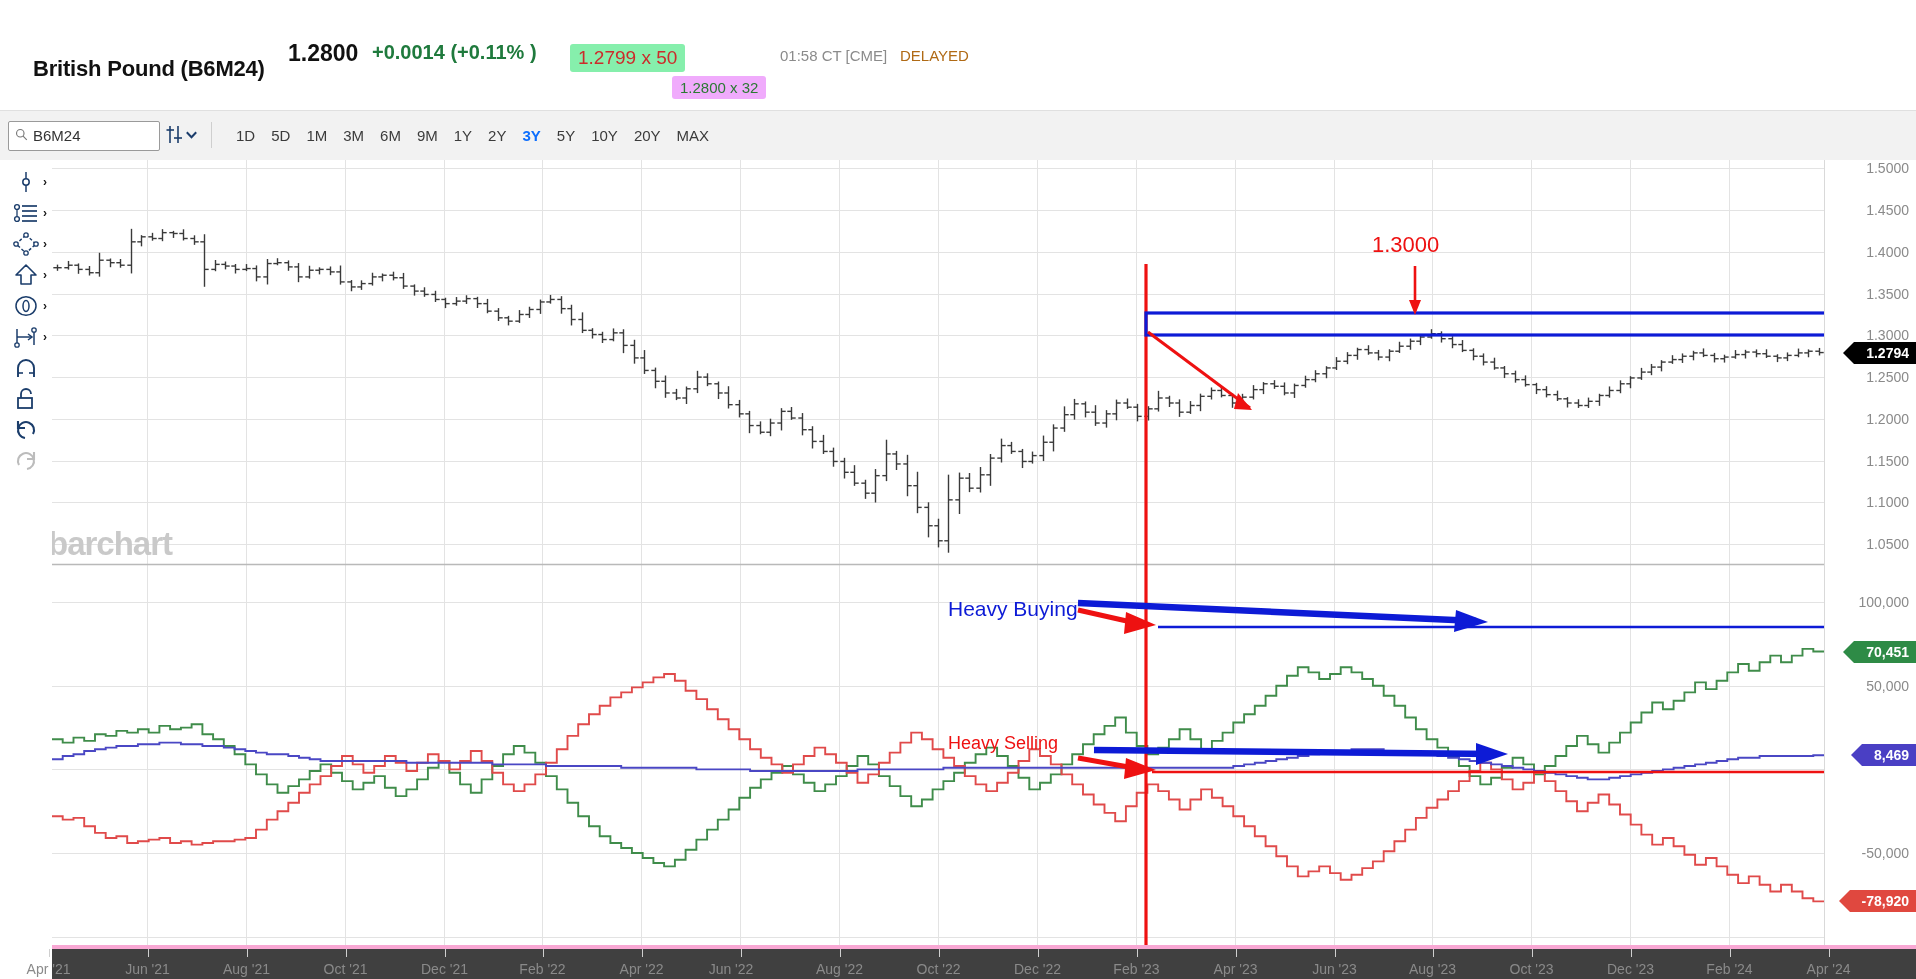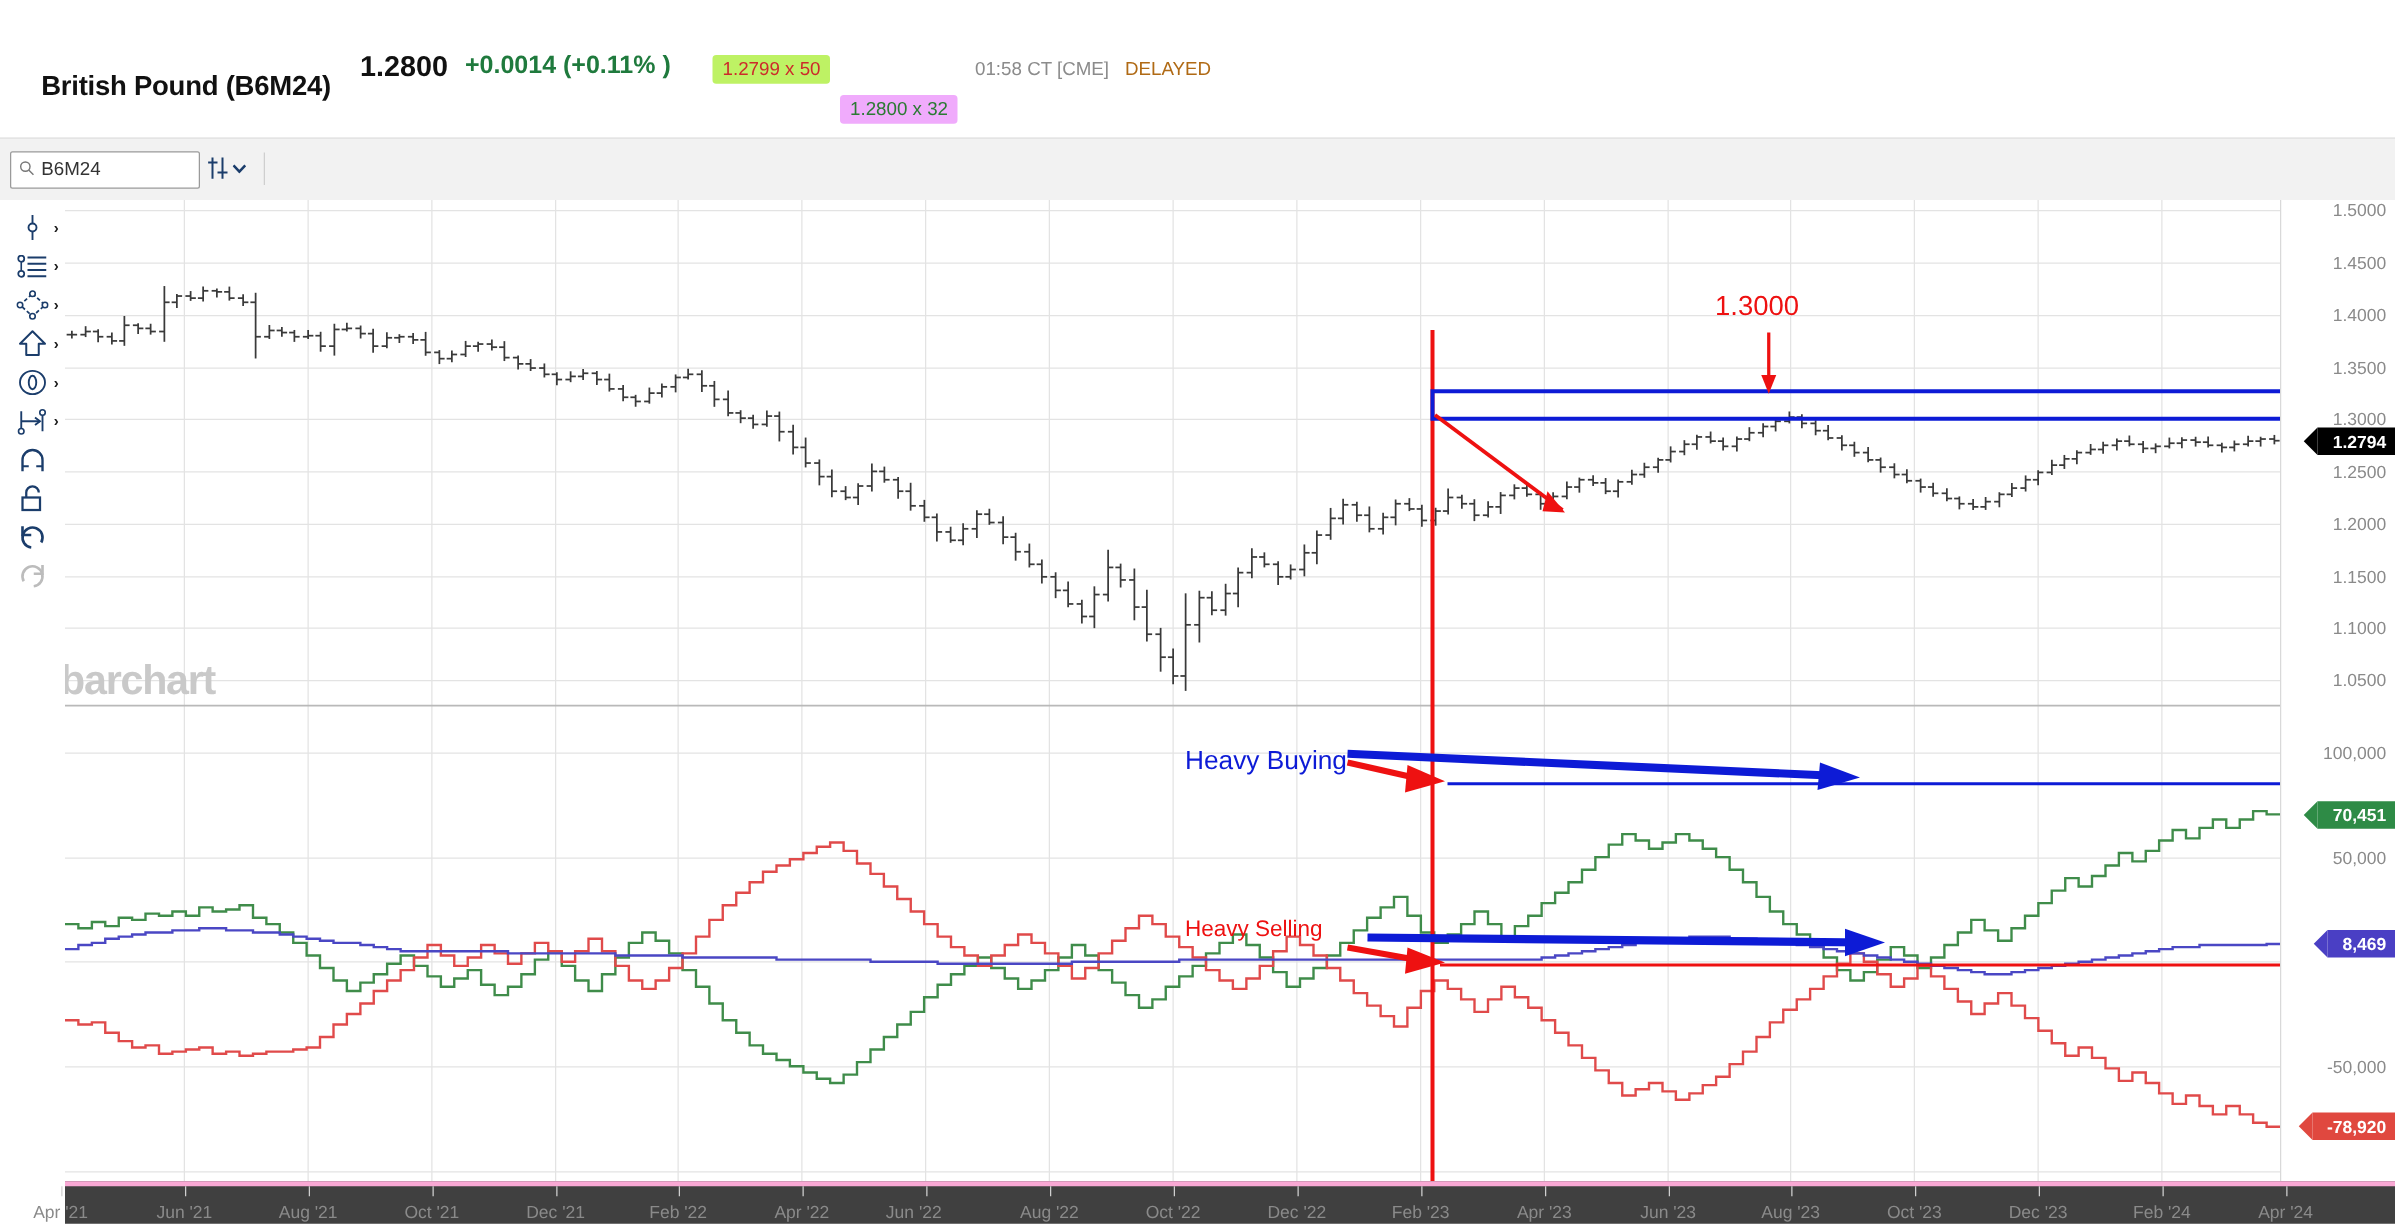--- a/index.html
+++ b/index.html
@@ -10,21 +10,21 @@
     color:#222;
     -webkit-font-smoothing:antialiased;
   }
   #app{position:relative;width:1813px;height:979px;}
 
   
   .quote-header{position:absolute;left:0;top:0;width:1916px;height:110px;background:#fff;}
   .qh-title{position:absolute;left:33px;top:56px;font-size:22px;font-weight:bold;color:#111;letter-spacing:-.2px;}
   .qh-last{position:absolute;left:288px;top:40px;font-size:23px;font-weight:bold;color:#111;}
   .qh-change{position:absolute;left:372px;top:41px;font-size:20px;font-weight:bold;color:#1f7a3d;}
-  .qh-bid{position:absolute;left:570px;top:44px;font-size:15px;color:#cc2b2b;background:#bef264;padding:3px 8px;border-radius:3px;}
+  .qh-bid{position:absolute;left:570px;top:44px;font-size:19px;color:#cc2b2b;background:#86efac;padding:3px 8px;border-radius:3px;}
   .qh-ask{position:absolute;left:672px;top:44px;font-size:15px;color:#2b7a33;background:#f0abfc;padding:3px 8px;border-radius:3px;margin-top:32px;}
   .qh-time{position:absolute;left:780px;top:47px;font-size:15px;color:#8b8b8b;}
   .qh-delayed{position:absolute;left:900px;top:47px;font-size:15px;color:#b06a15;}
 
   
   .toolbar{position:absolute;left:0;top:110px;width:1916px;height:49px;background:#f2f2f2;border-top:1px solid #e0e0e0;border-bottom:1px solid #d6d6d6;}
   .search-box{position:absolute;left:8px;top:10px;width:150px;height:28px;border:1px solid #9a9a9a;background:#fff;border-radius:2px;}
   .search-icon{position:absolute;left:6px;top:6px;width:13px;height:13px;}
   .search-val{position:absolute;left:24px;top:6px;font-size:15px;color:#333;line-height:16px;}
   .tb-adj{position:absolute;left:166px;top:14px;display:flex;align-items:center;gap:3px;cursor:pointer;}
@@ -106,20 +106,35 @@
         <line x1="0.5" y1="5" x2="8" y2="5" stroke="#1b3d6b" stroke-width="1.6"></line>
         <line x1="8" y1="13" x2="16" y2="13" stroke="#1b3d6b" stroke-width="1.6"></line>
       </svg>
       <svg width="11" height="8" viewBox="0 0 11 8">
         <path d="M0.8 1.3 L5.5 6.3 L10.2 1.3" fill="none" stroke="#1b3d6b" stroke-width="2"></path>
       </svg>
     </div>
 
     <div class="tb-divider" style="left:211px;"></div>
 
+    <div class="ranges" id="ranges">
+        <div class="range">1D</div>
+        <div class="range">5D</div>
+        <div class="range">1M</div>
+        <div class="range">3M</div>
+        <div class="range">6M</div>
+        <div class="range">9M</div>
+        <div class="range">1Y</div>
+        <div class="range">2Y</div>
+        <div class="range active">3Y</div>
+        <div class="range">5Y</div>
+        <div class="range">10Y</div>
+        <div class="range">20Y</div>
+        <div class="range">MAX</div>
+      </div>
 
     <div class="sel" id="sel-interval">
       <span>Weekly Nearby</span>
       <span class="cv">▼</span>
     </div>
     <div class="sel" id="sel-period">
       <span>3Y</span>
       <span class="cv">▼</span>
     </div>
 

